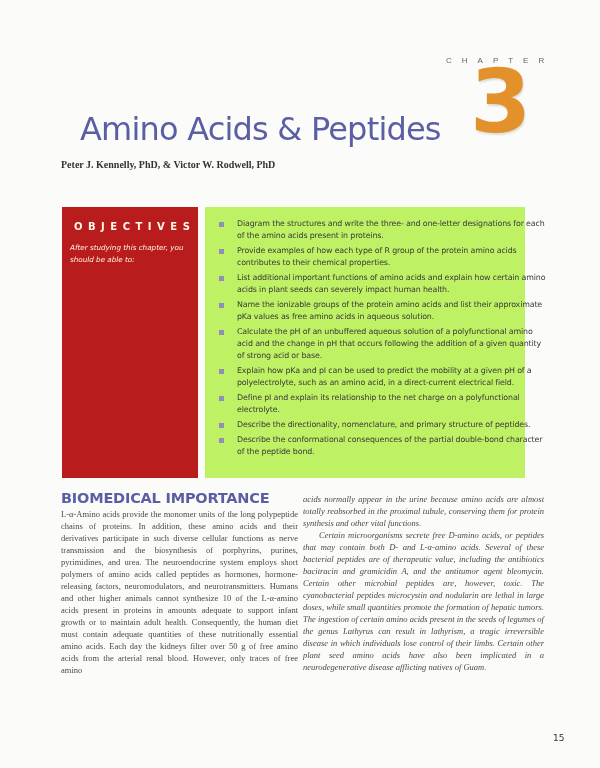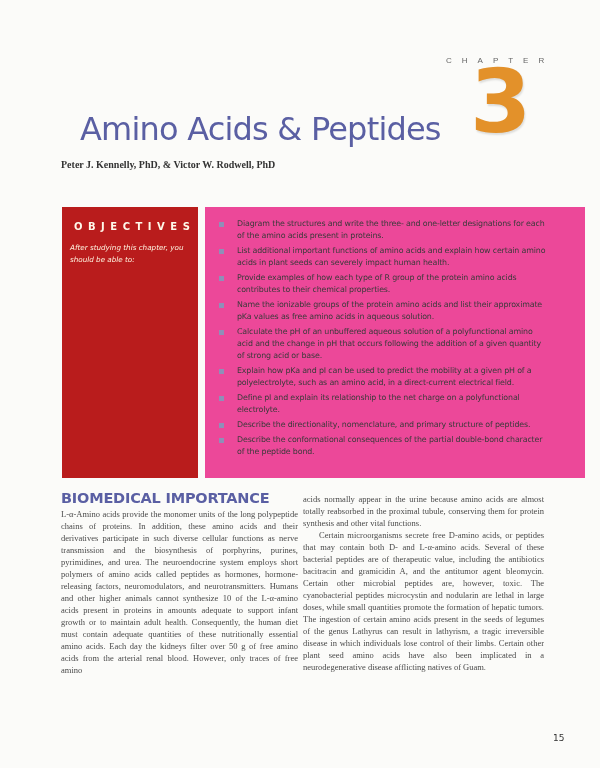--- a/index.html
+++ b/index.html
@@ -4,50 +4,50 @@
 <style>
   html, body { margin:0; padding:0; }
   body { width:600px; height:768px; background:#fbfbf9; position:relative; overflow:hidden; font-family:"DejaVu Sans", sans-serif; }
   .chapter-label { position:absolute; left:446px; top:56px; font-size:8px; letter-spacing:10px; color:#666; font-family:"Liberation Sans", sans-serif; }
   .chapter-num { position:absolute; left:470px; top:58px; font-size:88px; font-weight:bold; color:#e3912a; font-family:"DejaVu Sans", sans-serif; line-height:1; text-shadow:1px 2px 2px rgba(0,0,0,0.12); }
   .title { position:absolute; left:60px; top:110px; font-size:32px; color:#5a5fa3; font-family:"DejaVu Sans", sans-serif; letter-spacing:-0.8px;margin-left:20px; }
   .authors { position:absolute; left:61px; top:159px; font-size:10px; color:#333; font-family:"Liberation Serif", serif; font-weight:bold; }
   .obj-left { position:absolute; left:62px; top:207px; width:136px; height:271px; background:#b91c1c; }
   .obj-heading { position:absolute; left:12px; top:14px; font-size:10px; font-weight:bold; letter-spacing:5.5px; color:#fff8ea; font-family:"DejaVu Sans", sans-serif; }
   .obj-intro { position:absolute; left:8px; top:35px; width:124px; font-size:7.2px; line-height:12px; color:#fff4e0; font-style:italic; font-family:"DejaVu Sans", sans-serif; }
-  .obj-right { position:absolute; left:205px; top:207px; width:380px; height:271px; background:#ec4899; }
+  .obj-right { position:absolute; left:205px; top:207px; width:320px; height:271px; background:#bef264; }
   .obj-list { list-style:none; margin:0; padding:0; position:absolute; left:12px; top:11px; width:330px; }
   .obj-list li { position:relative; padding-left:20px; font-size:7.9px; line-height:12.2px; color:#3a3a3a; margin-bottom:2.6px; font-family:"DejaVu Sans", sans-serif; letter-spacing:-0.15px; }
   .obj-list li .bullet { position:absolute; left:2px; top:4px; width:5px; height:5px; background:#8f8fb8; }
   .bio-heading { position:absolute; left:61px; top:490px; font-size:14.5px; font-weight:bold; color:#5a5fa3; font-family:"DejaVu Sans", sans-serif; letter-spacing:-0.2px;text-align:center; }
   .col { position:absolute; font-family:"Liberation Serif", serif; font-size:8.5px; line-height:12px; color:#4a4a4a; text-align:justify; }
   .col-left { left:61px; top:508px; width:237px; }
-  .col-right { left:303px; top:493px; width:241px; }
+  .col-right { left:303px; top:493px; width:241px;font-style:italic; }
   .col p { margin:0; }
   .col p.indent { text-indent:16px; }
   .page-num { position:absolute; left:553px; top:733px; font-size:9px; color:#333; font-family:"DejaVu Sans", sans-serif; }
 </style>
 </head>
 <body>
 
 <div class="chapter-label">CHAPTER</div>
 <div class="chapter-num">3</div>
 <div class="title">Amino Acids &amp; Peptides</div>
 <div class="authors">Peter J. Kennelly, PhD, &amp; Victor W. Rodwell, PhD</div>
 
 <div class="obj-left">
   <div class="obj-heading">OBJECTIVES</div>
   <div class="obj-intro">After studying this chapter, you should be able to:</div>
 </div>
 
 <div class="obj-right">
   <ul class="obj-list">
     <li><span class="bullet"></span><span>Diagram the structures and write the three- and one-letter designations for each of the amino acids present in proteins.</span></li>
+    <li><span class="bullet"></span><span>Provide examples of how each type of R group of the protein amino acids contributes to their chemical properties.</span></li>
     <li><span class="bullet"></span><span>List additional important functions of amino acids and explain how certain amino acids in plant seeds can severely impact human health.</span></li>
-    <li><span class="bullet"></span><span>Provide examples of how each type of R group of the protein amino acids contributes to their chemical properties.</span></li>
     <li><span class="bullet"></span><span>Name the ionizable groups of the protein amino acids and list their approximate pKa values as free amino acids in aqueous solution.</span></li>
     <li><span class="bullet"></span><span>Calculate the pH of an unbuffered aqueous solution of a polyfunctional amino acid and the change in pH that occurs following the addition of a given quantity of strong acid or base.</span></li>
     <li><span class="bullet"></span><span>Explain how pKa and pI can be used to predict the mobility at a given pH of a polyelectrolyte, such as an amino acid, in a direct-current electrical field.</span></li>
     <li><span class="bullet"></span><span>Define pI and explain its relationship to the net charge on a polyfunctional electrolyte.</span></li>
     <li><span class="bullet"></span><span>Describe the directionality, nomenclature, and primary structure of peptides.</span></li>
     <li><span class="bullet"></span><span>Describe the conformational consequences of the partial double-bond character of the peptide bond.</span></li>
   </ul>
 </div>
 
 <div class="bio-heading">BIOMEDICAL IMPORTANCE</div>

